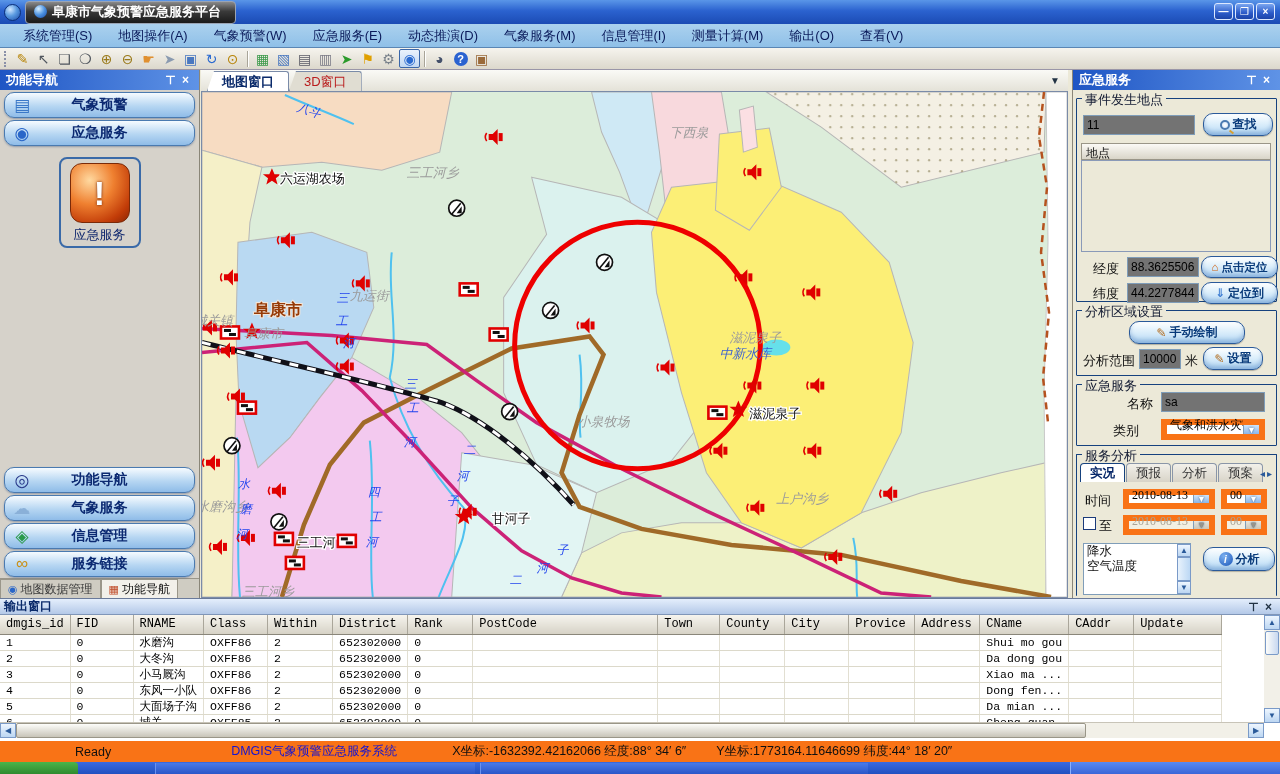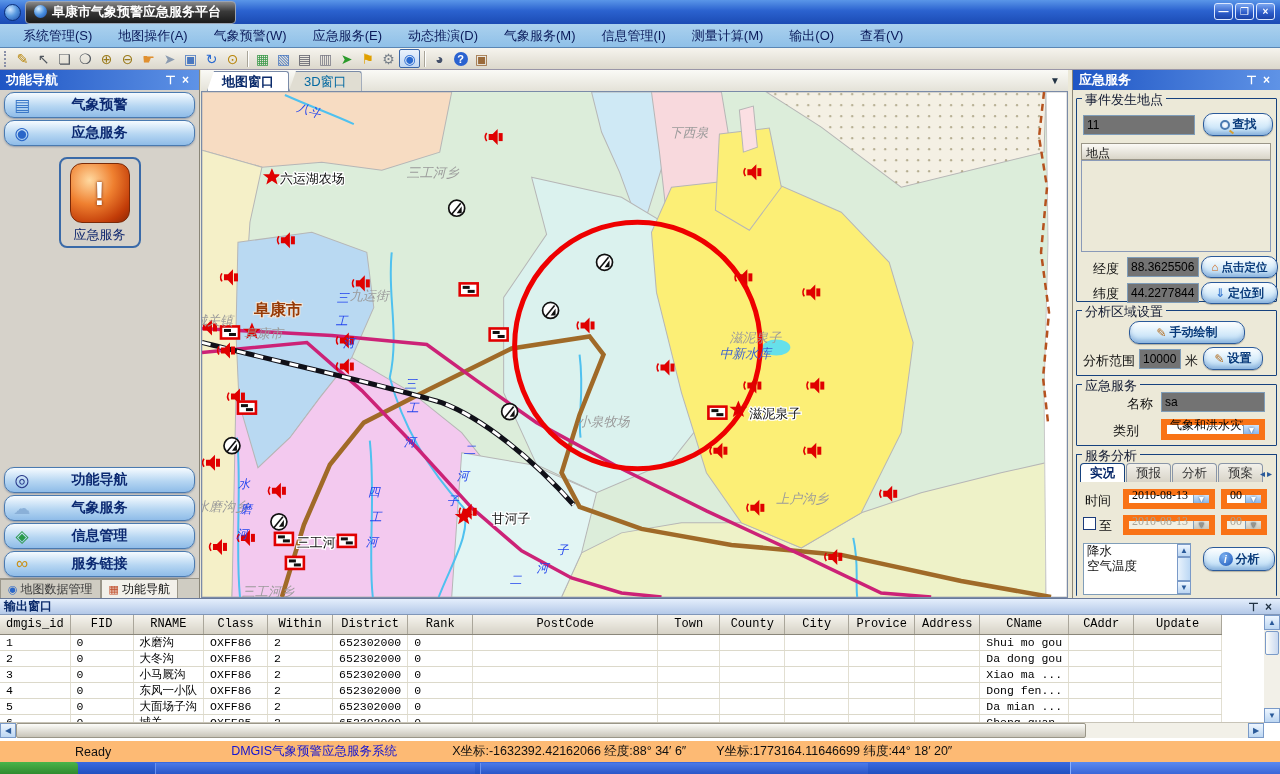--- a/index.html
+++ b/index.html
@@ -43,21 +43,21 @@
   .big-ic.notes::before { content:""; position:absolute; left:9px; top:2px; bottom:2px; width:1px; background:#e05a4a; }
   .big-lb { text-align:center; color:#10286e; font-size:13px; margin-top:3px; }
   .lp-tabs { height:20px; background:#cfccc2; border-top:1px solid #9a968a; display:flex; align-items:flex-end; }
   .lp-tab { height:19px; display:flex; align-items:center; gap:3px; padding:0 7px; font-size:12px; color:#3a3a3a; border:1px solid #9a968a; border-bottom:none; background:#cfccc2; }
   .lp-tab.active { background:#f2f0ea; color:#101010; }
   .lp-tab .g { font-size:11px; }
 
   
   .map-area { position:absolute; left:201px; top:0; width:867px; height:528px; display:flex; flex-direction:column; background:#f0f2ec; }
   .map-tabs { height:22px; background:linear-gradient(#fafaf6,#e4e2d8); border-bottom:1px solid #7a8ba8; display:flex; align-items:flex-end; padding-left:6px; position:relative; }
-  .map-tab { height:20px; padding:0 14px; display:flex; align-items:center; font-size:13px; border:1px solid #7a8ba8; border-bottom:none; border-radius:3px 3px 0 0; background:#e0ddd2; color:#0369a1; clip-path:polygon(7px 0,100% 0,100% 100%,0 100%); }
+  .map-tab { height:20px; padding:0 14px; display:flex; align-items:center; font-size:13px; border:1px solid #7a8ba8; border-bottom:none; border-radius:3px 3px 0 0; background:#e0ddd2; color:#b91c1c; clip-path:polygon(7px 0,100% 0,100% 100%,0 100%); }
   .map-tab.active { background:#ffffff; color:#0a2a6a; font-weight:bold; }
   .map-tab-drop { position:absolute; right:8px; top:5px; font-size:10px; color:#234; }
   .map-canvas { flex:1; border:1px solid #7a8ba8; border-top:none; overflow:hidden; }
   svg text.ml-town { fill:#9b9b9b; font-style:italic; font-size:13px; }
   svg text.ml-place { fill:#101010; font-size:13px; paint-order:stroke; stroke:#ffffff; stroke-width:2.5px; }
   svg text.ml-city { fill:#963a06; font-size:16px; font-weight:bold; paint-order:stroke; stroke:#f2e6da; stroke-width:2px; }
   svg text.ml-water { fill:#3a5fd2; font-style:italic; font-size:13px; }
   svg text.ml-rv { fill:#2244ee; font-style:italic; font-size:12px; }
 
   
@@ -92,31 +92,31 @@
   .svc-vsb .sb-btn { height:13px; }
   .svc-vsb .thumb { flex:1; background:linear-gradient(90deg,#e8f2fc,#bcd8f4); border:1px solid #7a9ac8; }
 
   
   .output { position:absolute; left:0; top:598px; width:1280px; height:142px; background:#fff; border-top:1px solid #6a7a9a; }
   .out-title { height:16px; background:linear-gradient(#e4eefc,#b4c9e8); border-bottom:1px solid #8096b8; display:flex; align-items:center; padding:0 4px; color:#0a2a6a; font-weight:bold; font-size:12px; }
   .out-title .sp { flex:1; }
   .out-title .ph-btn { color:#234; }
   .out-clip { position:absolute; left:0; top:16px; width:1264px; height:108px; overflow:hidden; }
   table.grid { border-collapse:collapse; table-layout:fixed; font-family:"Liberation Mono","DejaVu Sans Mono",monospace; font-size:12px; }
-  table.grid th { background:linear-gradient(#f6f4ee,#d6d2c6); border-right:1px solid #aaa69a; border-bottom:1px solid #8a867a; font-weight:normal; text-align:center; padding:1px 6px; height:19px; white-space:nowrap; overflow:hidden; }
+  table.grid th { background:linear-gradient(#f6f4ee,#d6d2c6); border-right:1px solid #aaa69a; border-bottom:1px solid #8a867a; font-weight:normal; text-align:left; padding:1px 6px; height:19px; white-space:nowrap; overflow:hidden; }
   table.grid td { border-right:1px solid #e2dfd2; border-bottom:1px solid #dcd9ca; padding:0 6px; height:12px; font-size:11.5px; white-space:nowrap; overflow:hidden; }
   .out-hsb { position:absolute; left:0; bottom:2px; height:16px; width:1264px; display:flex; background:#f2f0e8; border-top:1px solid #c8c4b8; }
   .out-hsb .sb-btn { width:16px; height:15px; font-size:8px; }
   .out-hsb .thumb { width:1070px; height:15px; background:linear-gradient(#fdfdfa,#c8c4b8); border:1px solid #9a9688; border-radius:2px; }
   .out-vsb { position:absolute; right:0; top:16px; width:16px; height:108px; display:flex; flex-direction:column; background:#f2f0e8; }
   .out-vsb .sb-btn { height:15px; font-size:8px; }
   .out-vsb .thumb { height:24px; background:linear-gradient(90deg,#fdfdfa,#c8d8f0); border:1px solid #7a9ac8; border-radius:2px; margin:1px; }
 
   
-  .statusbar { position:absolute; left:0; top:740px; width:1280px; height:22px; background:#fdba74; border-top:1px solid #fff; display:flex; align-items:center; font-size:12.5px; color:#101010; }
+  .statusbar { position:absolute; left:0; top:740px; width:1280px; height:22px; background:#f97316; border-top:1px solid #fff; display:flex; align-items:center; font-size:12.5px; color:#101010; }
   .st-ready { margin-left:75px; }
   .st-sys { margin-left:120px; color:#1414d2; }
   .st-x { margin-left:55px; }
   .st-y { margin-left:30px; }
 
   
   .taskbar { position:absolute; left:0; top:762px; width:1280px; height:12px; background:linear-gradient(#3a6ae0,#2050c0); }
   .tk-start { position:absolute; left:0; top:0; width:78px; height:12px; background:linear-gradient(#4ab44a,#2f8a2f); border-radius:0 4px 0 0; }
   .tk-seg { position:absolute; top:1px; height:11px; background:linear-gradient(#4a7ae8,#2a56c8); border-left:1px solid #6a92f0; }
   .tk-tray { position:absolute; right:0; top:0; width:210px; height:12px; background:linear-gradient(#5a8af0,#3a66d8); border-left:1px solid #8ab0ff; }

